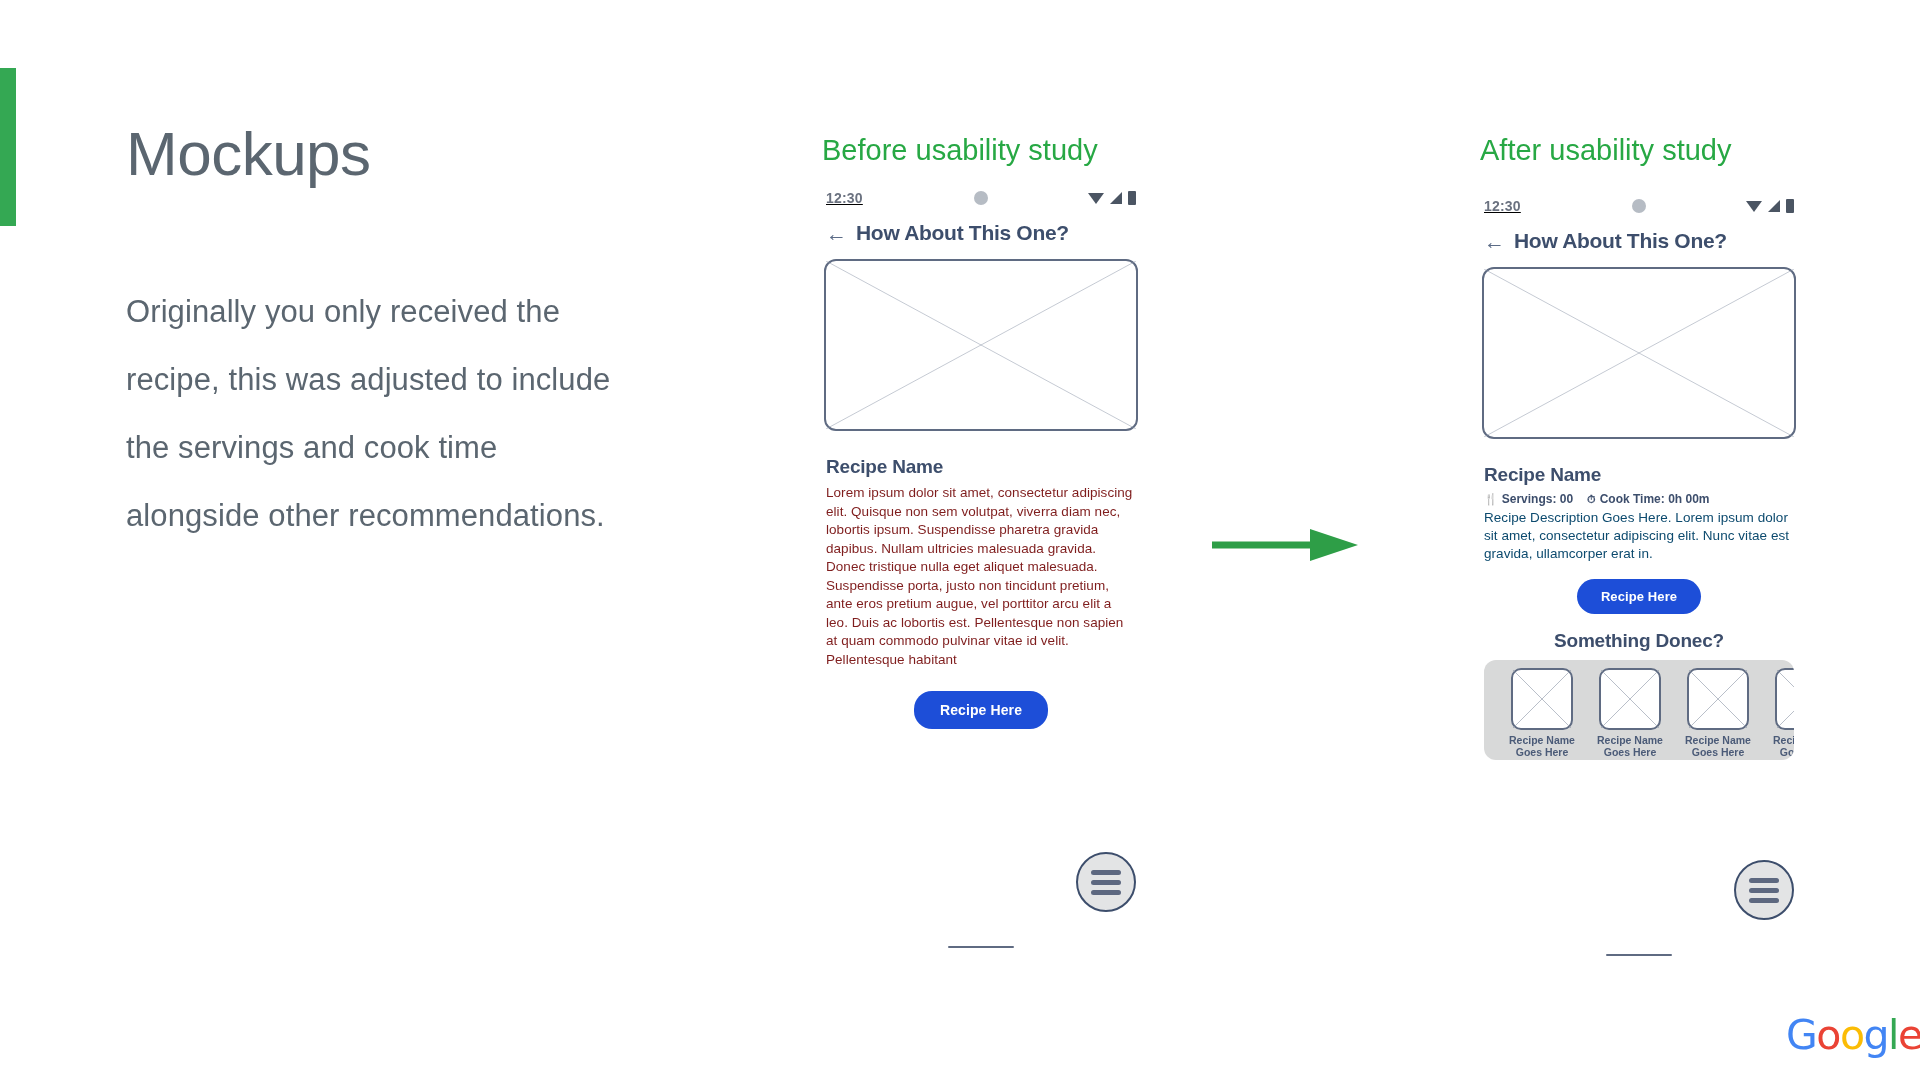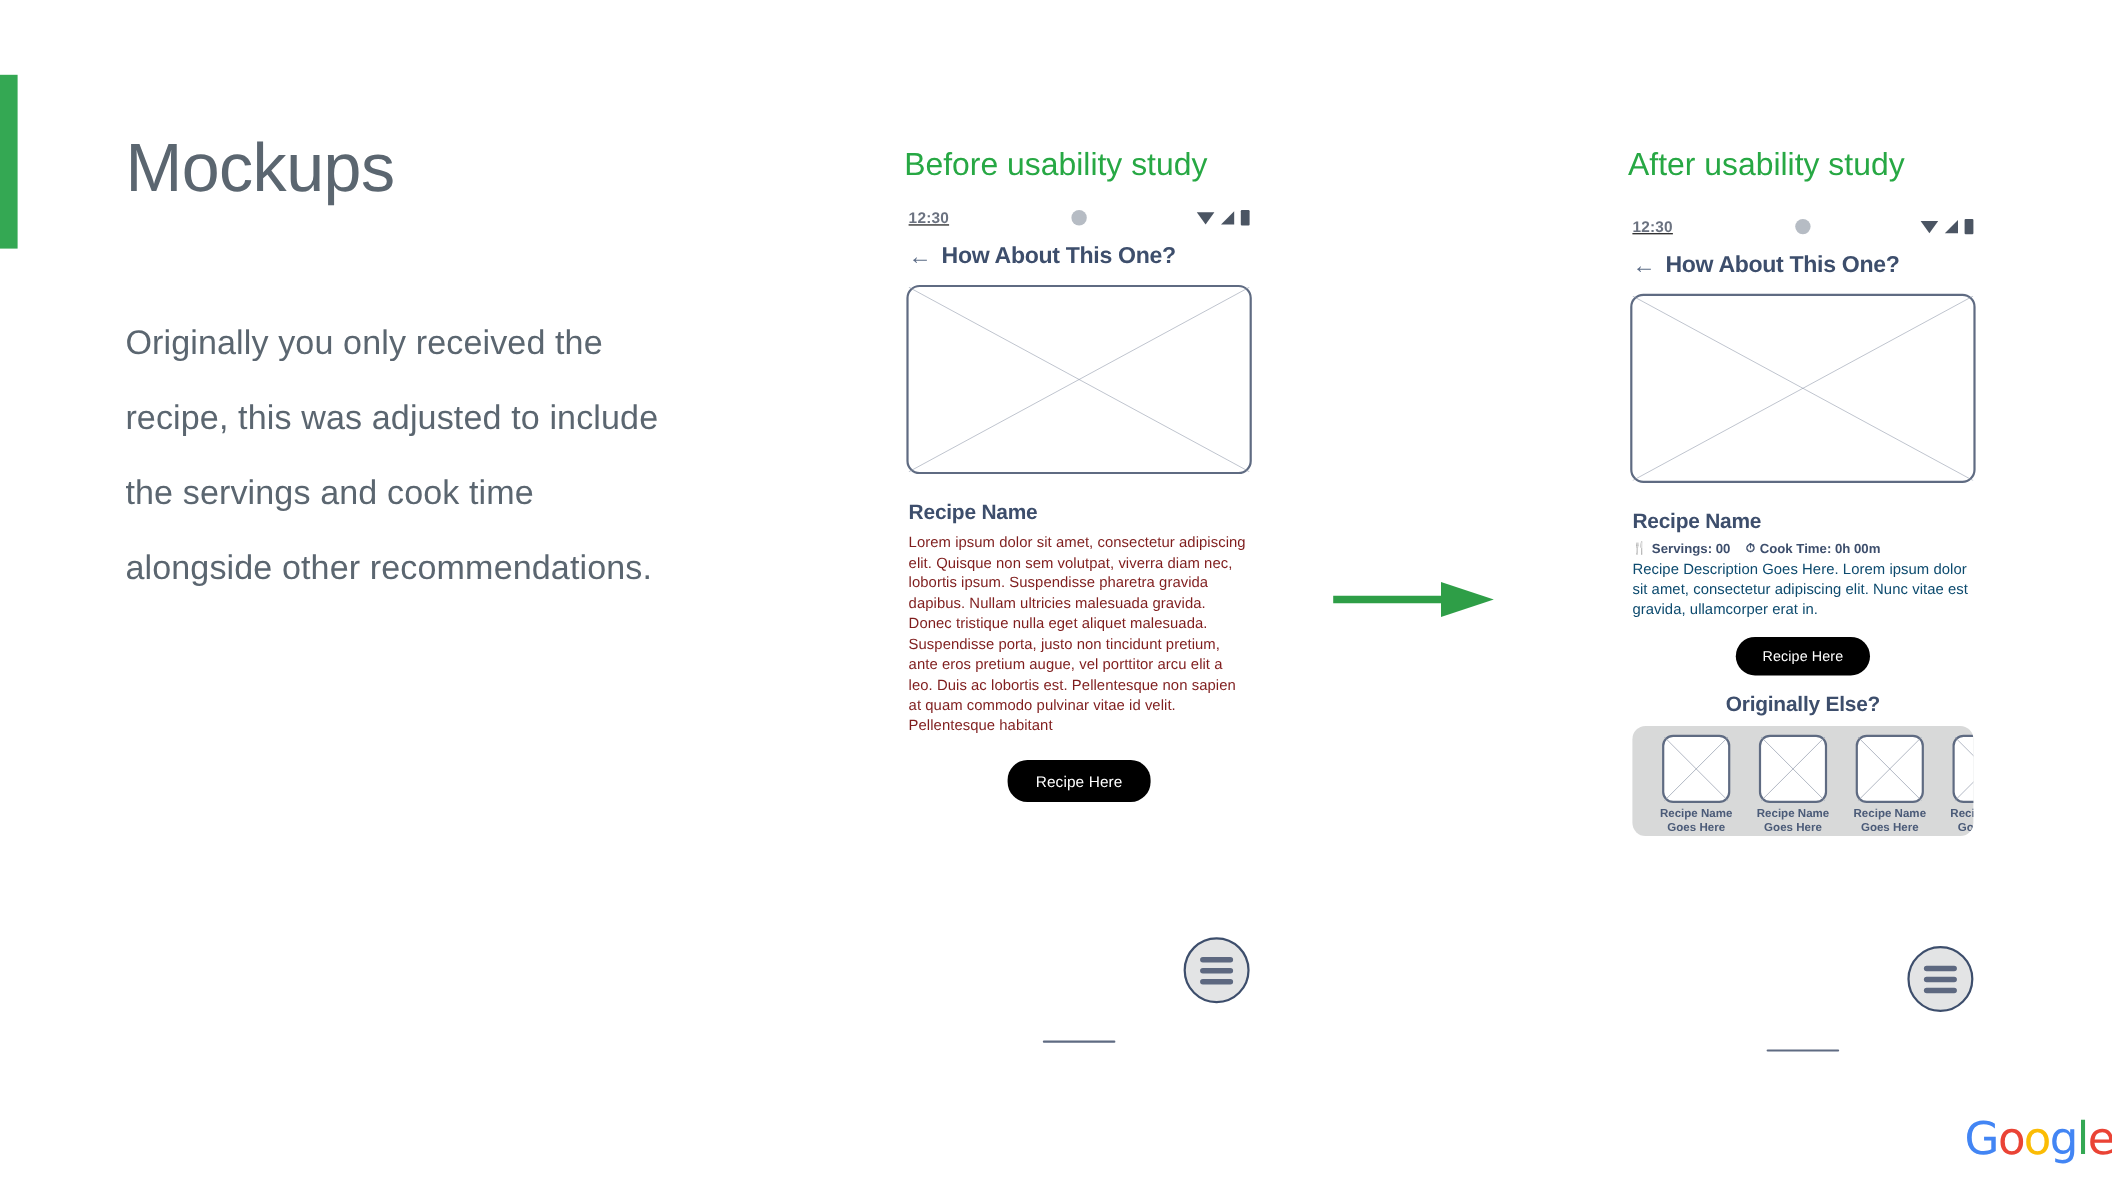--- a/index.html
+++ b/index.html
@@ -12,21 +12,21 @@
   .slide { position: relative; width: 1920px; height: 1080px; background: #fff; }
 
   
   .accent-bar {
     position: absolute; left: 0; top: 68px;
     width: 16px; height: 158px;
     background: #34a853;
   }
 
   
-  .left-col { position: absolute; left: 114px; top: 120px; width: 520px; }
+  .left-col { position: absolute; left: 126px; top: 120px; width: 520px; }
   .page-title {
     font-size: 62px; font-weight: 400; color: #5b6670;
     letter-spacing: -0.5px; line-height: 1.1;
   }
   .body-copy {
     margin-top: 90px;
     font-size: 31px; font-weight: 400; color: #5b6670;
     line-height: 68px; letter-spacing: 0.1px;
     width: 500px;
   }
@@ -114,22 +114,22 @@
   .meta-ico { font-size: 11px; line-height: 1; }
   .lorem {
     font-size: 13.5px; color: #7f1d1d; line-height: 18.5px;
     letter-spacing: 0.05px;
   }
   .lorem.after { font-size: 13.5px; line-height: 18px; color: #0c4a6e; }
 
   
   .btn-primary {
     display: block; margin: 22px auto 0 auto;
-    background: #000000; color: #fff;
-    font-size: 14px; font-weight: 400; letter-spacing: 0.1px;
+    background: #1d4ed8; color: #fff;
+    font-size: 14px; font-weight: 700; letter-spacing: 0.1px;
     border: none; border-radius: 18px;
     padding: 11px 26px; cursor: pointer;
   }
   .btn-primary.after { margin-top: 16px; padding: 10px 24px; font-size: 13px; }
 
   
   .section-heading {
     text-align: center; margin-top: 16px;
     font-size: 19px; font-weight: 700; color: #3d4e6c; letter-spacing: -0.2px;
   }
@@ -271,21 +271,21 @@
         <div class="meta-item">
           <span class="meta-ico">⏱</span>
           <span>Cook Time: 0h 00m</span>
         </div>
       </div>
 
       <div class="lorem after">Recipe Description Goes Here. Lorem ipsum dolor sit amet, consectetur adipiscing elit. Nunc vitae est gravida, ullamcorper erat in.</div>
 
       <button class="btn-primary after">Recipe Here</button>
 
-      <div class="section-heading">Originally Else?</div>
+      <div class="section-heading">Something Donec?</div>
 
       <div class="carousel">
         <div class="card">
           <div class="thumb">
             <svg preserveAspectRatio="none" viewBox="0 0 100 100">
               <line x1="0" y1="0" x2="100" y2="100" stroke="#8a93a5" stroke-width="0.6" vector-effect="non-scaling-stroke"></line>
               <line x1="100" y1="0" x2="0" y2="100" stroke="#8a93a5" stroke-width="0.6" vector-effect="non-scaling-stroke"></line>
             </svg>
           </div>
           <div class="cap">Recipe Name Goes Here</div>

